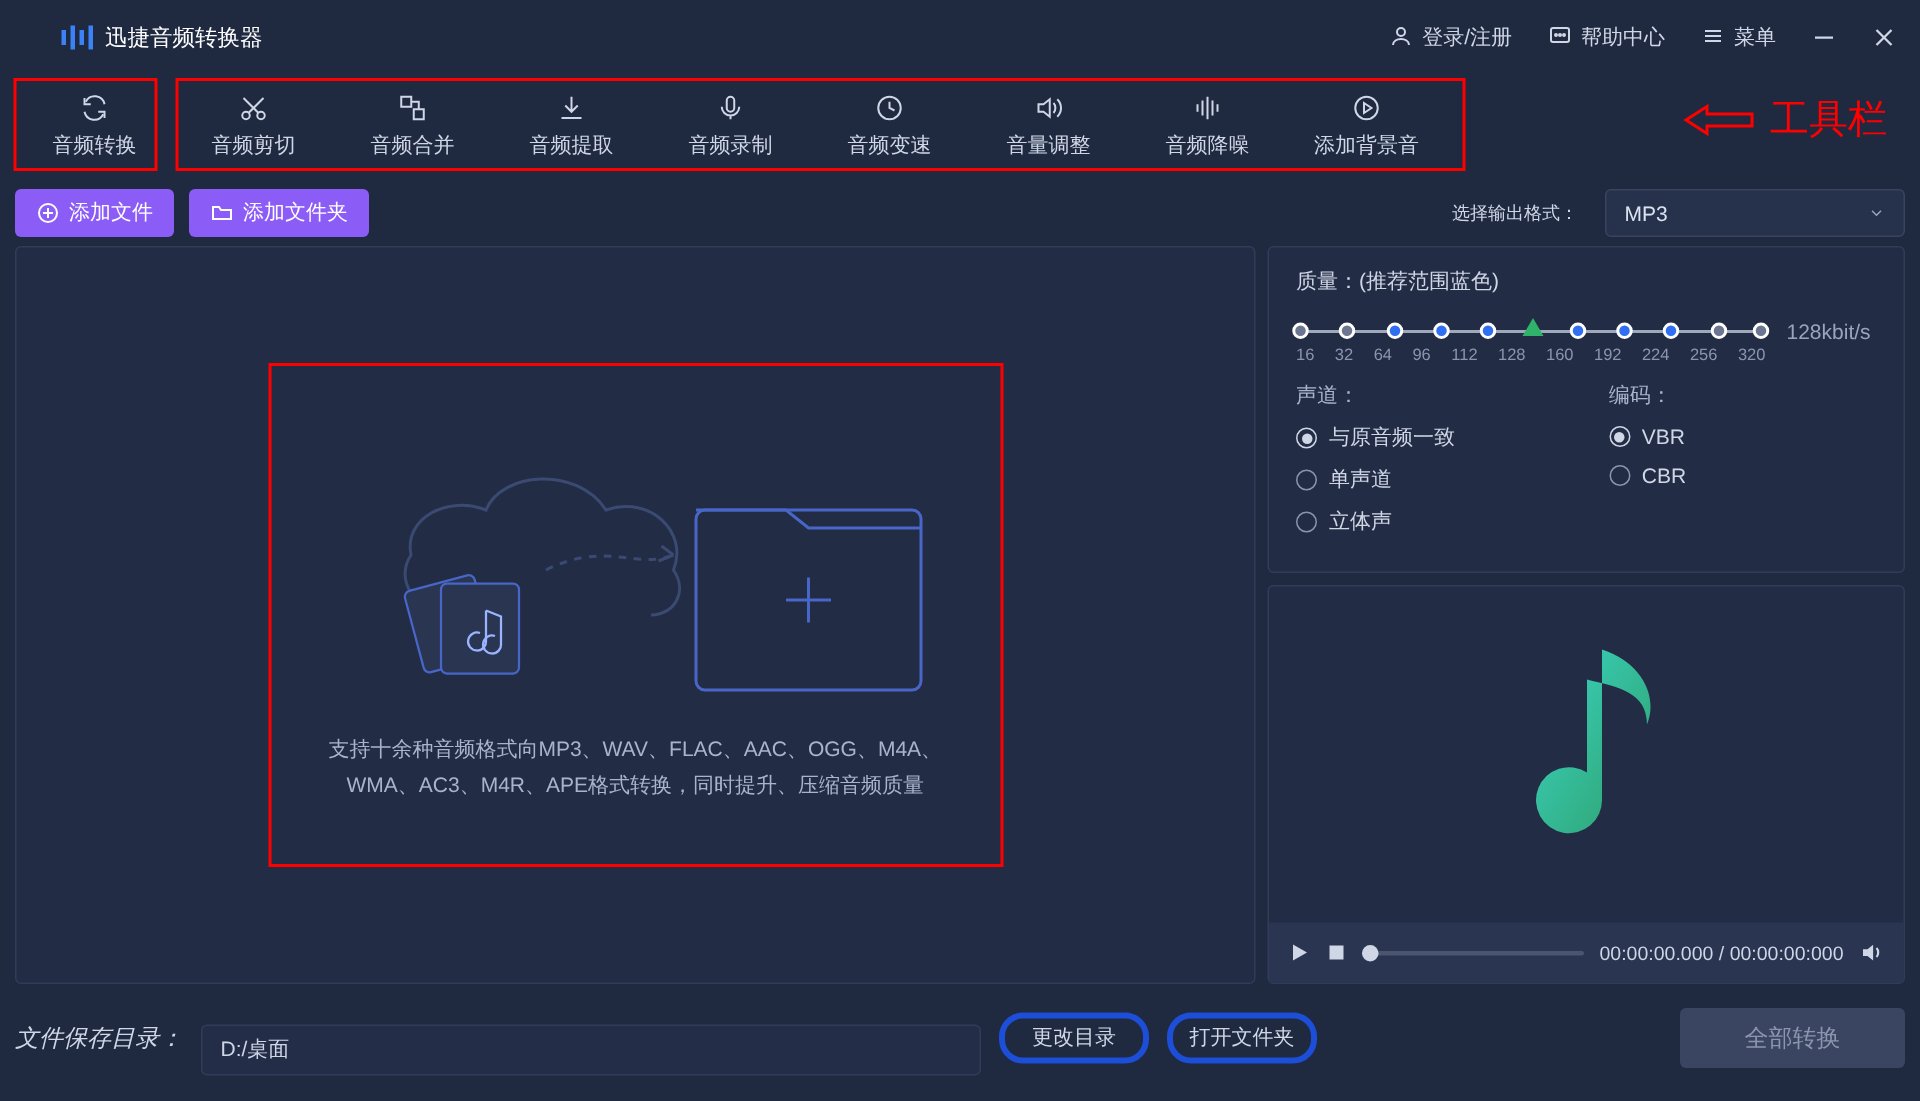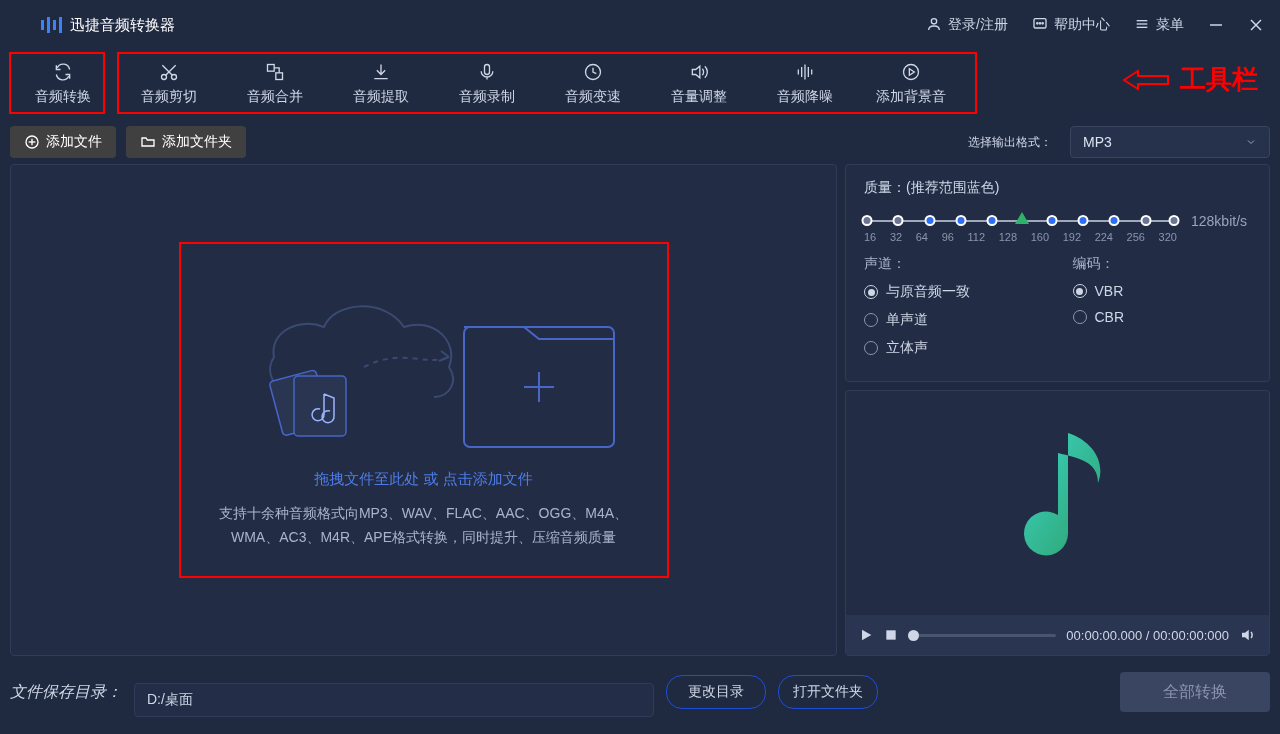--- a/index.html
+++ b/index.html
@@ -16,26 +16,26 @@
 .titlebar .right-side { display: flex; align-items: center; gap: 24px; color: #cfd6e6; font-size: 14px; }
 .ico { width: 16px; height: 16px; display: inline-block; vertical-align: -3px; margin-right: 6px; }
 .win-btn { width: 16px; height: 16px; display: flex; align-items: center; justify-content: center; }
 
 
 .toolbar-wrap { position: relative; display: flex; align-items: flex-start; padding: 4px 10px 6px 10px; }
 .tool { width: 106px; height: 60px; display: flex; flex-direction: column; align-items: center; justify-content: center; gap: 6px; font-size: 14px; color: #cfd6e6; }
 .tool svg { width: 20px; height: 20px; }
 .toolbar-annot-box1 { position:absolute; left:9px; top:2px; width:96px; height:62px; border:2px solid #ff0000; pointer-events:none;}
 .toolbar-annot-box2 { position:absolute; left:117px; top:2px; width:860px; height:62px; border:2px solid #ff0000; pointer-events:none;}
-.toolbar-annot-label { position:absolute; right:22px; top:12px; color:#ff0000; font-size:26px; font-weight:700; display:flex; align-items:center; gap:10px;}
+.toolbar-annot-label { position:absolute; right:22px; top:12px; color:#ff0000; font-size:26px; font-weight:400; display:flex; align-items:center; gap:10px;}
 .toolbar-annot-label svg{width:48px;height:24px;}
 
 
 .addrow { display: flex; align-items: center; padding: 6px 10px; gap: 10px; }
-.btn-blue { background: #404040; color: #fff; border-radius: 4px; height: 32px; display: flex; align-items: center; padding: 0 14px; font-size: 14px; }
+.btn-blue { background: #8b5cf6; color: #fff; border-radius: 4px; height: 32px; display: flex; align-items: center; padding: 0 14px; font-size: 14px; }
 .btn-blue svg { width:16px; height:16px; margin-right:6px; }
 .addrow .spacer { flex:1; }
 .addrow .fmt-label { font-size:12px; color:#cfd6e6; margin-right:8px; }
 .select-format { width:200px; height:32px; border:1px solid #3a445e; border-radius:4px; background:#26314c; display:flex; align-items:center; padding:0 12px; font-size:14px; color:#dbe2f0; justify-content:space-between;}
 
 
 .main { display:flex; gap:8px; padding:0 10px 10px 10px; height: 502px; position:relative;}
 .dropzone { flex:1; border:1px solid #313c58; background:#222c45; border-radius:4px; position:relative; display:flex; flex-direction:column; align-items:center; justify-content:center;}
 .dropzone-inner { width: 490px; height: 336px; border:2px solid #ff0000; display:flex; flex-direction:column; align-items:center; justify-content:center; padding: 20px;}
 .drop-illus { width: 400px; height: 190px; position:relative; }
@@ -68,21 +68,21 @@
 .preview-canvas { flex:1; display:flex; align-items:center; justify-content:center;}
 .note-svg { width:120px; height:160px;}
 .player { height:40px; background:#2a3551; display:flex; align-items:center; padding:0 12px; gap:10px; font-size:13px; color:#cfd6e6;}
 .player .prog { flex:1; height:3px; background:#4a556f; border-radius:2px; position:relative;}
 .player .prog .knob { position:absolute; left:0; top:-4px; width:11px; height:11px; background:#cfd6e6; border-radius:50%;}
 
 
 .footer { height: 52px; display:flex; align-items:center; padding:0 10px; gap:12px;}
 .footer .label { font-size:16px; color:#cfd6e6;font-style:italic; }
 .footer .path-input { flex:1; height:34px; border:1px solid #313c58; background:#232d47; border-radius:4px; padding:0 12px; font-size:14px; color:#cfd6e6; display:flex; align-items:center;}
-.footer .fbtn { width:100px; height:34px; border:1px solid #1d4ed8; display:flex; align-items:center; justify-content:center; font-size:14px; color:#cfd6e6; border-radius:16px;}
+.footer .fbtn { width:100px; height:34px; border:4px solid #1d4ed8; display:flex; align-items:center; justify-content:center; font-size:14px; color:#cfd6e6; border-radius:16px;}
 .footer .convert-all { width:150px; height:40px; background:#3a4561; color:#8b95ad; display:flex; align-items:center; justify-content:center; font-size:16px; border-radius:4px; margin-left:auto;}
 </style>
 </head>
 <body>
 
 <div class="titlebar">
   <div class="logo">
     <div class="logo-icon">
         <span></span>
         <span></span>
@@ -259,21 +259,20 @@
           <path d="M225 85 l-8 -6 M225 85 l-10 4" stroke="#3a4a72" stroke-width="2"></path>
           <g transform="translate(45,110) rotate(-15)">
             <rect x="0" y="0" width="48" height="56" rx="4" fill="#2a3551" stroke="#4766c8" stroke-width="1.5"></rect>
           </g>
           <g transform="translate(70,104)">
             <rect x="0" y="0" width="52" height="60" rx="4" fill="#2a3551" stroke="#4766c8" stroke-width="1.5"></rect>
             <path d="M30 18 v20 a6 6 0 11-4-5 M30 18 l10 4 v18 a6 6 0 11-4-5" fill="none" stroke="#9ab4ff" stroke-width="1.5"></path>
           </g>
         </svg>
       </div>
-      <div class="drop-text-1">拖拽文件至此处 或 点击添加文件</div>
       <div class="drop-text-2">
         <span>支持十余种音频格式向MP3、WAV、FLAC、AAC、OGG、M4A、</span><br>
         <span>WMA、AC3、M4R、APE格式转换，同时提升、压缩音频质量</span>
       </div>
     </div>
   </div>
 
   <div class="side">
     <div class="panel">
       <div class="quality-title">质量：(推荐范围蓝色)</div>

